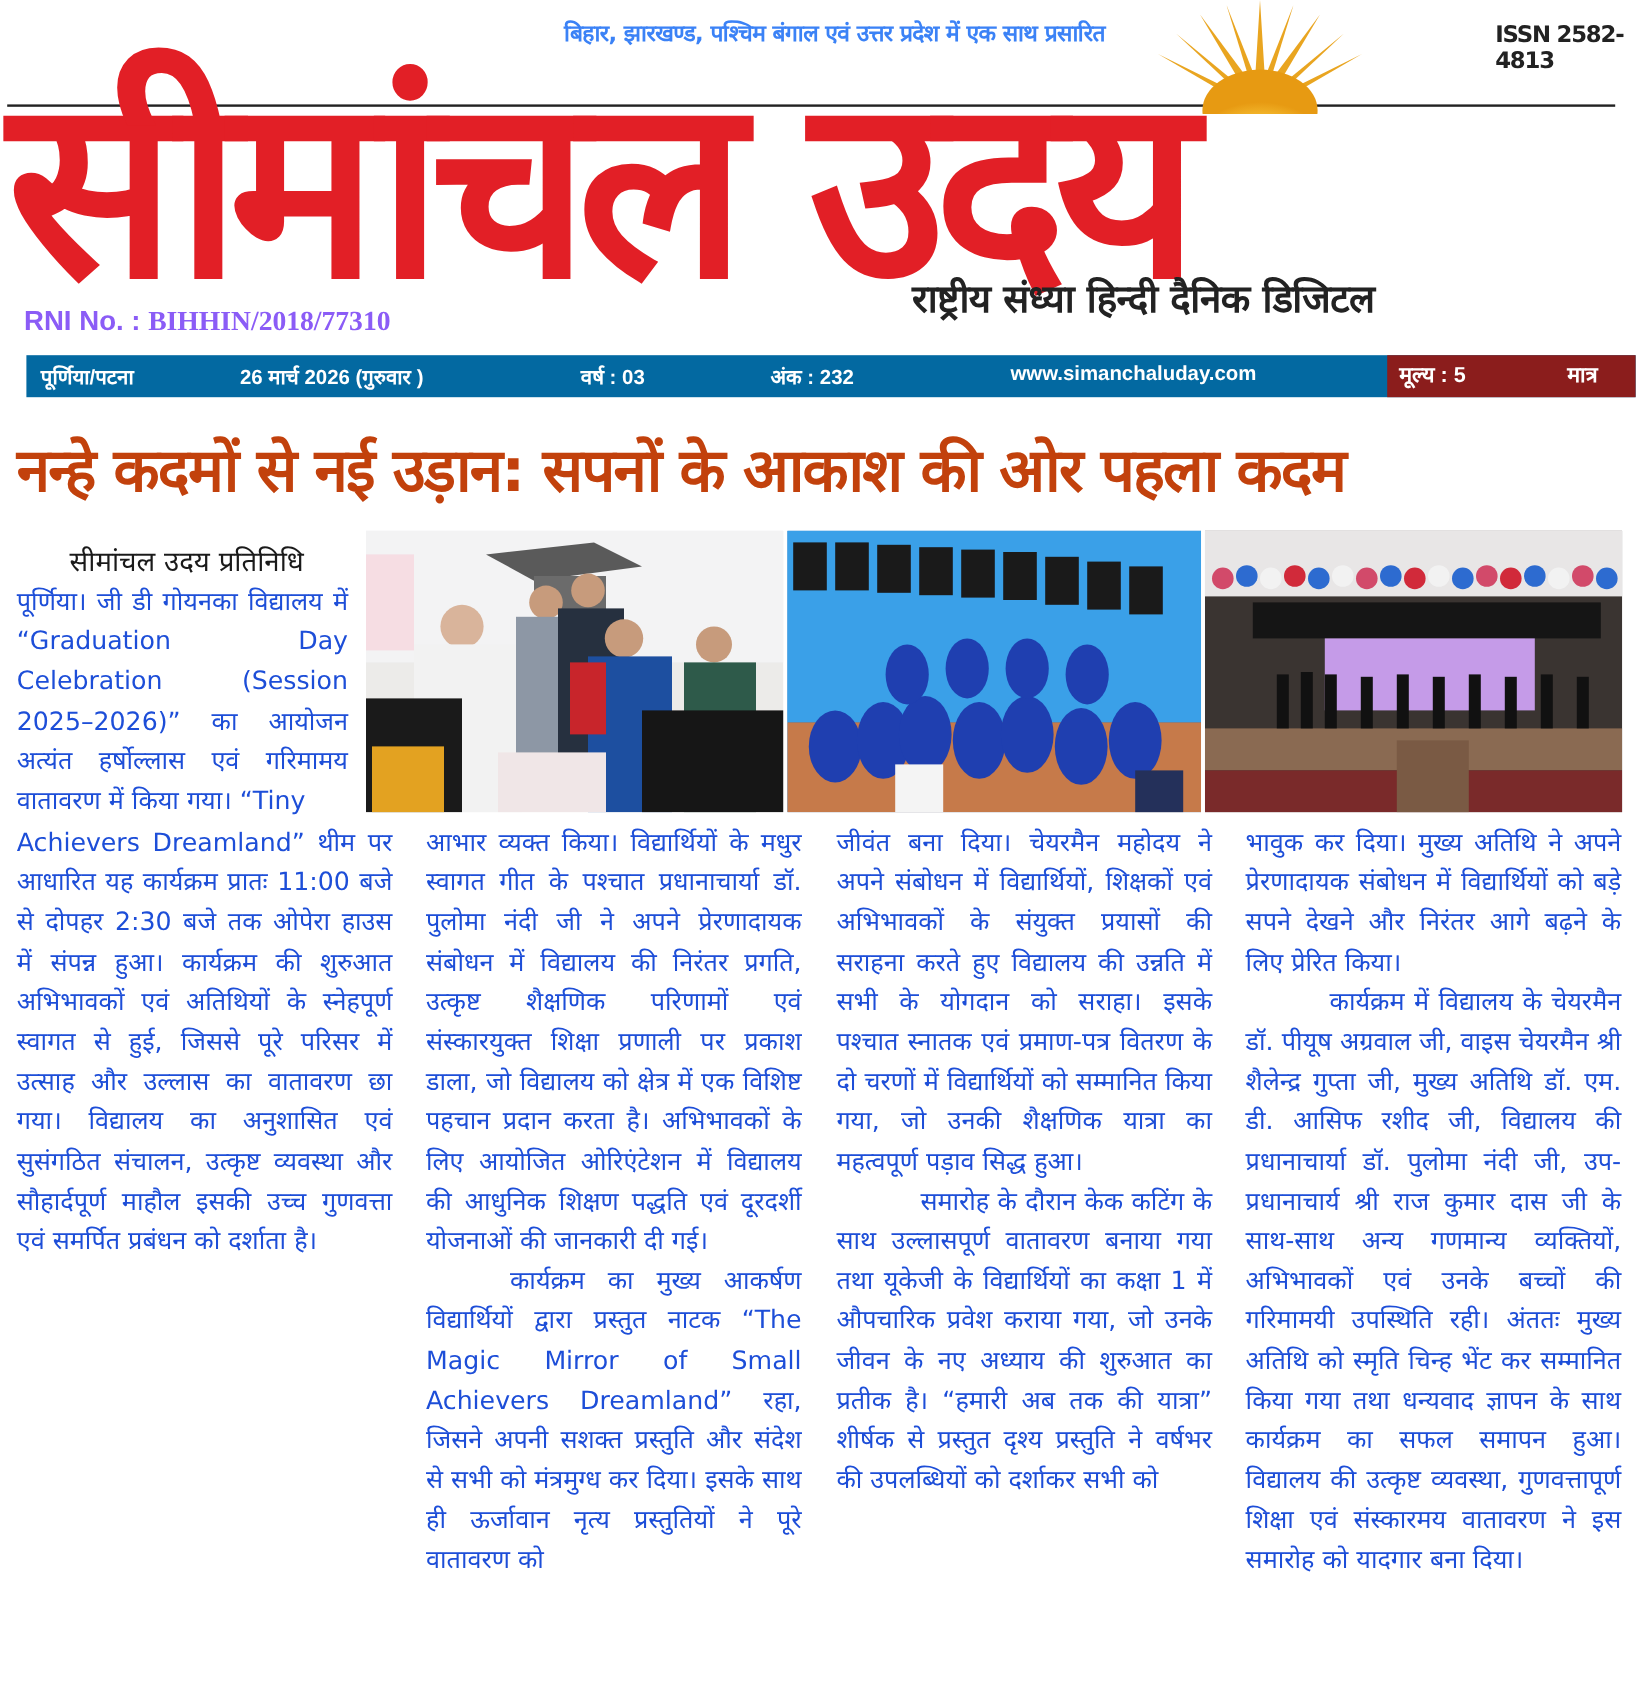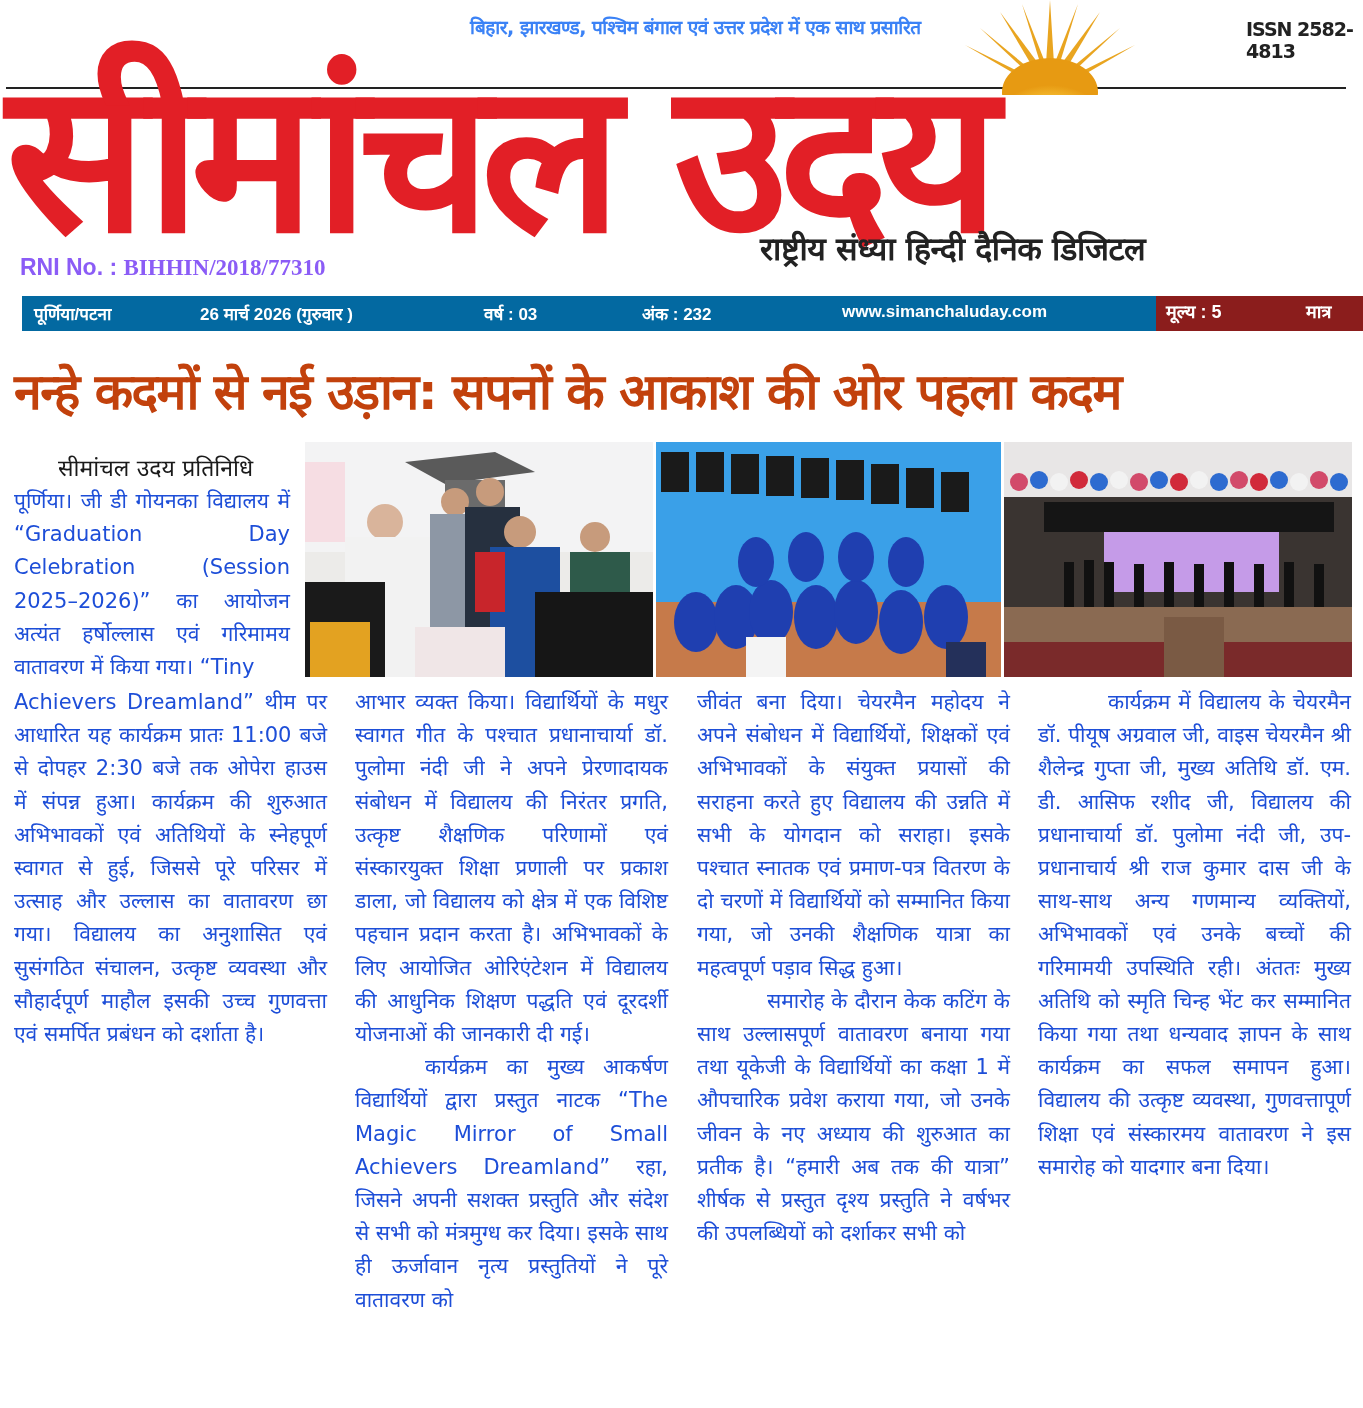--- a/index.html
+++ b/index.html
@@ -196,14 +196,15 @@
   <p>आभार व्यक्त किया। विद्यार्थियों के मधुर स्वागत गीत के पश्चात प्रधानाचार्या डॉ. पुलोमा नंदी जी ने अपने प्रेरणादायक संबोधन में विद्यालय की निरंतर प्रगति, उत्कृष्ट शैक्षणिक परिणामों एवं संस्कारयुक्त शिक्षा प्रणाली पर प्रकाश डाला, जो विद्यालय को क्षेत्र में एक विशिष्ट पहचान प्रदान करता है। अभिभावकों के लिए आयोजित ओरिएंटेशन में विद्यालय की आधुनिक शिक्षण पद्धति एवं दूरदर्शी योजनाओं की जानकारी दी गई।</p>
   <p class="indent">कार्यक्रम का मुख्य आकर्षण विद्यार्थियों द्वारा प्रस्तुत नाटक “The Magic Mirror of Small Achievers Dreamland” रहा, जिसने अपनी सशक्त प्रस्तुति और संदेश से सभी को मंत्रमुग्ध कर दिया। इसके साथ ही ऊर्जावान नृत्य प्रस्तुतियों ने पूरे वातावरण को</p>
 </div>
 
 <div class="abs col" style="left:697px;top:686px;width:313px;">
   <p>जीवंत बना दिया। चेयरमैन महोदय ने अपने संबोधन में विद्यार्थियों, शिक्षकों एवं अभिभावकों के संयुक्त प्रयासों की सराहना करते हुए विद्यालय की उन्नति में सभी के योगदान को सराहा। इसके पश्चात स्नातक एवं प्रमाण-पत्र वितरण के दो चरणों में विद्यार्थियों को सम्मानित किया गया, जो उनकी शैक्षणिक यात्रा का महत्वपूर्ण पड़ाव सिद्ध हुआ।</p>
   <p class="indent">समारोह के दौरान केक कटिंग के साथ उल्लासपूर्ण वातावरण बनाया गया तथा यूकेजी के विद्यार्थियों का कक्षा 1 में औपचारिक प्रवेश कराया गया, जो उनके जीवन के नए अध्याय की शुरुआत का प्रतीक है। “हमारी अब तक की यात्रा” शीर्षक से प्रस्तुत दृश्य प्रस्तुति ने वर्षभर की उपलब्धियों को दर्शाकर सभी को</p>
 </div>
 
 <div class="abs col" style="left:1038px;top:686px;width:313px;">
+  <p>भावुक कर दिया। मुख्य अतिथि ने अपने प्रेरणादायक संबोधन में विद्यार्थियों को बड़े सपने देखने और निरंतर आगे बढ़ने के लिए प्रेरित किया।</p>
   <p class="indent">कार्यक्रम में विद्यालय के चेयरमैन डॉ. पीयूष अग्रवाल जी, वाइस चेयरमैन श्री शैलेन्द्र गुप्ता जी, मुख्य अतिथि डॉ. एम. डी. आसिफ रशीद जी, विद्यालय की प्रधानाचार्या डॉ. पुलोमा नंदी जी, उप-प्रधानाचार्य श्री राज कुमार दास जी के साथ-साथ अन्य गणमान्य व्यक्तियों, अभिभावकों एवं उनके बच्चों की गरिमामयी उपस्थिति रही। अंततः मुख्य अतिथि को स्मृति चिन्ह भेंट कर सम्मानित किया गया तथा धन्यवाद ज्ञापन के साथ कार्यक्रम का सफल समापन हुआ। विद्यालय की उत्कृष्ट व्यवस्था, गुणवत्तापूर्ण शिक्षा एवं संस्कारमय वातावरण ने इस समारोह को यादगार बना दिया।</p>
 </div>
 
 </body></html>

